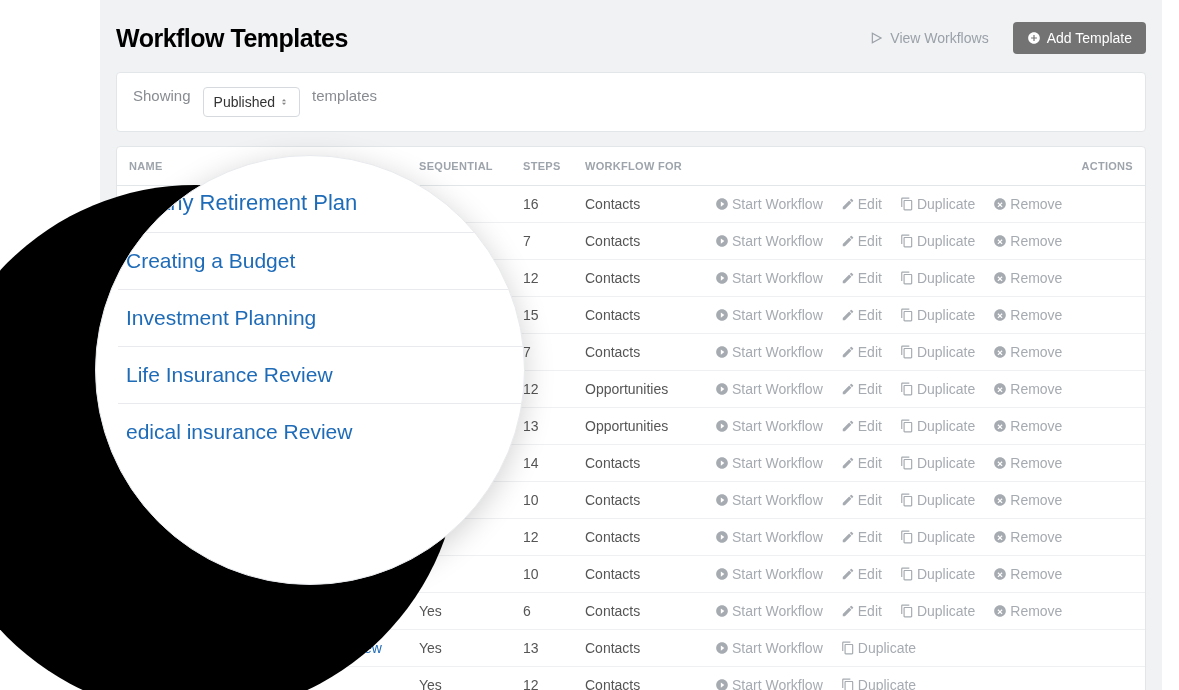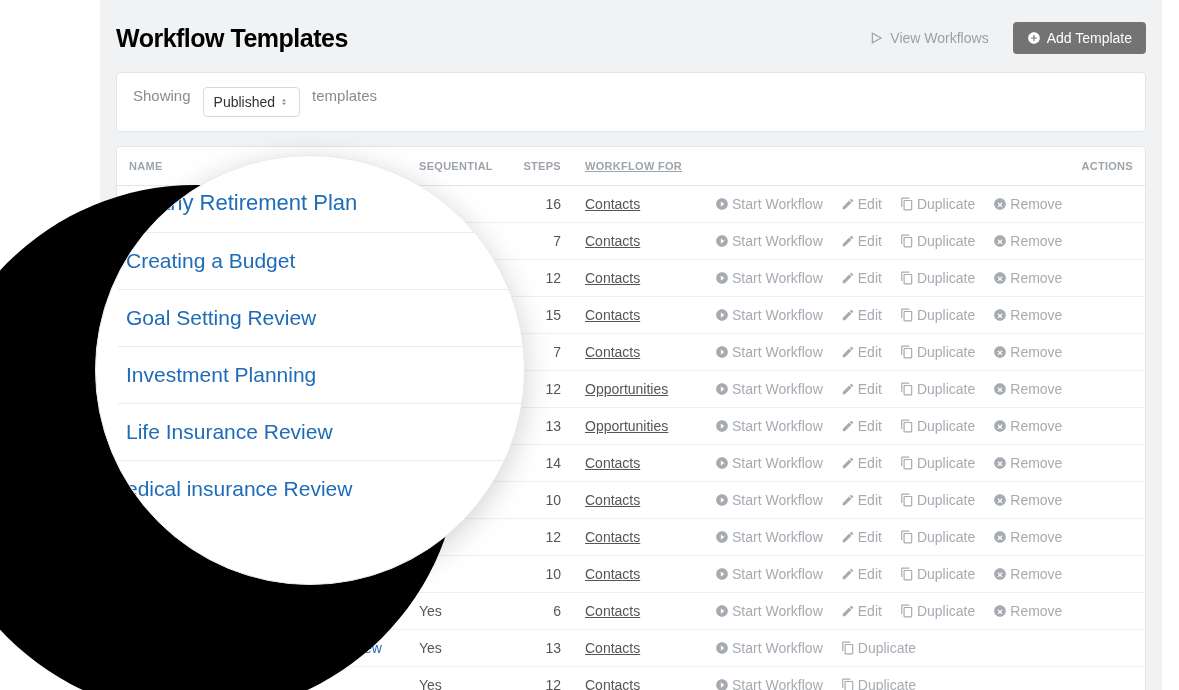--- a/index.html
+++ b/index.html
@@ -12,22 +12,22 @@
 .btn-link { color: #9aa1a8; background: transparent; }
 .btn-primary { background: #737373; color: #fff; }
 .filter-bar { background: #fff; border: 1px solid #e3e6e9; border-radius: 4px; margin: 0 16px 14px 16px; padding: 14px 16px; display: flex; align-items: flex-start; gap: 12px; color: #888c91; font-size: 15px; }
 .select { border: 1px solid #d6dadf; border-radius: 4px; padding: 6px 10px; font-size: 14px; color: #333; display: inline-flex; align-items: center; gap: 4px; background: #fff; cursor: pointer; }
 .table-wrap { background: #fff; margin: 0 16px; border: 1px solid #e3e6e9; border-radius: 4px; overflow: hidden; }
 table { width: 100%; border-collapse: collapse; table-layout: fixed; }
 thead th { text-align: left; font-size: 11px; font-weight: 600; color: #9ea4ab; text-transform: uppercase; letter-spacing: 0.3px; padding: 13px 12px; border-bottom: 1px solid #e3e6e9; }
 tbody td { padding: 10px 12px; border-bottom: 1px solid #eef0f2; font-size: 14px; color: #555; vertical-align: middle; }
 .col-name { width: 290px; }
 .col-seq { width: 104px; }
-.col-steps { width: 62px; text-align: right; }
-.col-wf { width: 130px; text-decoration: underline; }
+.col-steps { width: 62px; text-align: left; }
+.col-wf { width: 130px; }
 .col-actions { width: auto; text-align: right; }
 .name-link { color: #1e6bb8; text-decoration: none; cursor: pointer; font-size: 14px; }
 .actions-cell { display: flex; gap: 18px; align-items: center; color: #a6abb1; }
 .action { display: inline-flex; align-items: center; gap: 3px; font-size: 14px; color: #a6abb1; cursor: pointer; }
 .icon { display: inline-block; width: 14px; height: 14px; }
 .icon svg { width: 100%; height: 100%; display: block; }
 
 
 .magnifier-shadow { position: absolute; left: -70px; top: 185px; width: 530px; height: 530px; border-radius: 50%; background: #000; z-index: 5; }
 .magnifier { position: absolute; left: 95px; top: 155px; width: 430px; height: 430px; border-radius: 50%; background: #fff; box-shadow: 0 6px 30px rgba(0,0,0,0.18); z-index: 10; overflow: hidden; border: 1px solid #e8eaed; }
@@ -646,18 +646,17 @@
         </tbody>
     </table>
   </div>
 </div>
 
 <div class="magnifier-shadow"></div>
 <div class="magnifier">
   <div class="mag-content" id="mag-content">
       <div class="mag-item mag-first">any Retirement Plan</div>
       <div class="mag-item">Creating a Budget</div>
-      <div class="mag-item">Goal  Setting Review</div>
       <div class="mag-item">Investment Planning</div>
       <div class="mag-item">Life Insurance Review</div>
       <div class="mag-item">edical insurance Review</div>
     </div>
 </div>
 
 </body></html>

